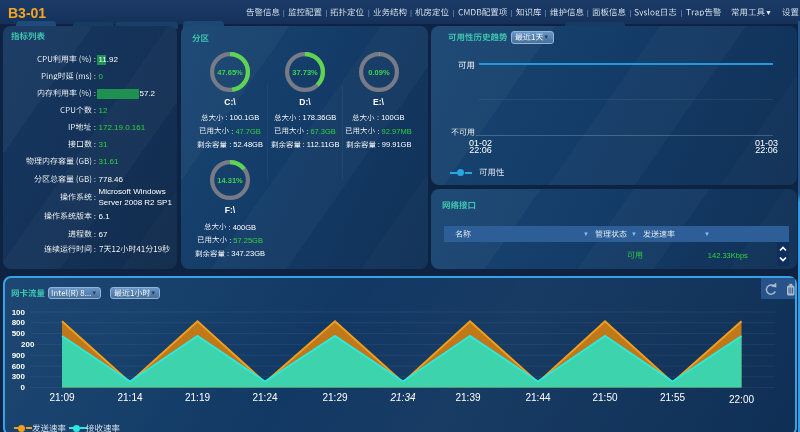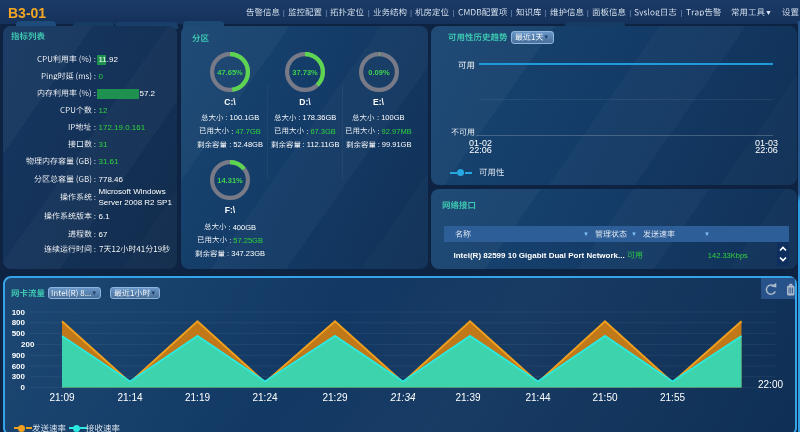--- a/index.html
+++ b/index.html
@@ -307,21 +307,20 @@
       </svg></div>
   <div class="t8" style="left:152px; top:42px; color:#7fc0f0; font-size:6px;">▼</div>
   <div class="t8" id="nh2" style="left:163.5px; top:41px;"><svg style="vertical-align:-1.2px" width="32.0" height="8" viewBox="0 0 4000 1000">
         <path transform="translate(0,860) scale(1,-1)" fill="#eef4fa" d="M211 438V-81H287V-47H771V-79H845V168H287V237H792V438ZM771 12H287V109H771ZM440 623C451 603 462 580 471 559H101V394H174V500H839V394H915V559H548C539 584 522 614 507 637ZM287 380H719V294H287ZM167 844C142 757 98 672 43 616C62 607 93 590 108 580C137 613 164 656 189 703H258C280 666 302 621 311 592L375 614C367 638 350 672 331 703H484V758H214C224 782 233 806 240 830ZM590 842C572 769 537 699 492 651C510 642 541 626 554 616C575 640 595 669 612 702H683C713 665 742 618 755 589L816 616C805 640 784 672 761 702H940V758H638C648 781 656 805 663 829Z M1476 540H1629V411H1476ZM1694 540H1847V411H1694ZM1476 728H1629V601H1476ZM1694 728H1847V601H1694ZM1318 22V-47H1967V22H1700V160H1933V228H1700V346H1919V794H1407V346H1623V228H1395V160H1623V22ZM1035 100 1054 24C1142 53 1257 92 1365 128L1352 201L1242 164V413H1343V483H1242V702H1358V772H1046V702H1170V483H1056V413H1170V141C1119 125 1073 111 1035 100Z M2741 774C2785 719 2836 642 2860 596L2920 634C2896 680 2843 752 2798 806ZM2049 674C2096 615 2152 537 2175 486L2237 528C2212 577 2155 653 2106 709ZM2589 838V605L2588 545H2356V471H2583C2568 306 2512 120 2327 -30C2347 -43 2373 -63 2388 -78C2539 47 2609 197 2640 344C2695 156 2782 6 2918 -78C2930 -59 2955 -30 2973 -16C2816 70 2723 252 2675 471H2951V545H2662L2663 605V838ZM2032 194 2076 130C2127 176 2188 234 2247 290V-78H2321V841H2247V382C2168 309 2086 237 2032 194Z M3381 409C3440 375 3511 323 3543 286L3610 329C3573 367 3503 417 3444 449ZM3270 241V45C3270 -37 3300 -58 3416 -58C3441 -58 3624 -58 3650 -58C3746 -58 3770 -27 3780 99C3759 104 3728 115 3712 128C3706 25 3698 10 3645 10C3604 10 3450 10 3420 10C3355 10 3344 16 3344 45V241ZM3410 265C3467 212 3537 138 3568 90L3630 131C3596 178 3525 249 3467 299ZM3750 235C3800 150 3851 36 3868 -35L3940 -9C3921 62 3868 173 3816 256ZM3154 241C3135 161 3100 59 3054 -6L3122 -40C3166 28 3199 136 3221 219ZM3466 844C3461 795 3455 746 3444 699H3056V629H3424C3377 499 3278 391 3045 333C3061 316 3080 287 3088 269C3347 339 3454 471 3504 629C3579 449 3710 328 3907 274C3918 295 3940 326 3958 343C3778 384 3651 485 3582 629H3948V699H3522C3532 746 3539 794 3544 844Z"></path>
       </svg></div>
   <div class="t8" style="left:200px; top:42px; color:#7fc0f0; font-size:6px;">▼</div>
   <div class="t8" id="nh3" style="left:211.5px; top:41px;"><svg style="vertical-align:-1.2px" width="32.0" height="8" viewBox="0 0 4000 1000">
         <path transform="translate(0,860) scale(1,-1)" fill="#eef4fa" d="M673 790C716 744 773 680 801 642L860 683C832 719 774 781 731 826ZM144 523C154 534 188 540 251 540H391C325 332 214 168 30 57C49 44 76 15 86 -1C216 79 311 181 381 305C421 230 471 165 531 110C445 49 344 7 240 -18C254 -34 272 -62 280 -82C392 -51 498 -5 589 61C680 -6 789 -54 917 -83C928 -62 948 -32 964 -16C842 7 736 50 648 108C735 185 803 285 844 413L793 437L779 433H441C454 467 467 503 477 540H930L931 612H497C513 681 526 753 537 830L453 844C443 762 429 685 411 612H229C257 665 285 732 303 797L223 812C206 735 167 654 156 634C144 612 133 597 119 594C128 576 140 539 144 523ZM588 154C520 212 466 281 427 361H742C706 279 652 211 588 154Z M1410 812C1441 763 1478 696 1495 656L1562 686C1543 724 1504 789 1473 837ZM1078 793C1131 737 1195 659 1225 610L1288 652C1257 700 1191 775 1138 829ZM1788 840C1765 784 1726 707 1691 653H1352V584H1587V468L1586 439H1319V369H1578C1558 282 1499 188 1325 117C1342 103 1366 76 1376 60C1524 127 1597 211 1632 295C1715 217 1807 125 1855 67L1909 119C1853 182 1742 285 1654 366V369H1946V439H1662L1663 467V584H1916V653H1768C1800 702 1835 762 1864 815ZM1248 501H1049V431H1176V117C1131 101 1079 53 1025 -9L1080 -81C1127 -11 1173 52 1204 52C1225 52 1260 16 1302 -12C1374 -58 1459 -68 1590 -68C1691 -68 1878 -62 1949 -58C1950 -34 1963 5 1972 26C1871 15 1716 6 1593 6C1475 6 1387 13 1320 55C1288 75 1266 94 1248 106Z M2068 760C2124 708 2192 634 2223 587L2283 632C2250 679 2181 750 2125 799ZM2266 483H2048V413H2194V100C2148 84 2095 42 2042 -9L2089 -72C2142 -10 2194 43 2231 43C2254 43 2285 14 2327 -11C2397 -50 2482 -61 2600 -61C2695 -61 2869 -55 2941 -50C2942 -29 2954 5 2962 24C2865 14 2717 7 2602 7C2494 7 2408 13 2344 50C2309 69 2286 87 2266 97ZM2428 528H2587V400H2428ZM2660 528H2827V400H2660ZM2587 839V736H2318V671H2587V588H2358V340H2554C2496 255 2398 174 2306 135C2322 121 2344 96 2355 78C2437 121 2525 198 2587 283V49H2660V281C2744 220 2833 147 2880 95L2928 145C2875 201 2773 279 2684 340H2899V588H2660V671H2945V736H2660V839Z M3829 643C3794 603 3732 548 3687 515L3742 478C3788 510 3846 558 3892 605ZM3056 337 3094 277C3160 309 3242 353 3319 394L3304 451C3213 407 3118 363 3056 337ZM3085 599C3139 565 3205 515 3236 481L3290 527C3256 561 3190 609 3136 640ZM3677 408C3746 366 3832 306 3874 266L3930 311C3886 351 3797 410 3730 448ZM3051 202V132H3460V-80H3540V132H3950V202H3540V284H3460V202ZM3435 828C3450 805 3468 776 3481 750H3071V681H3438C3408 633 3374 592 3361 579C3346 561 3331 550 3317 547C3324 530 3334 498 3338 483C3353 489 3375 494 3490 503C3442 454 3399 415 3379 399C3345 371 3319 352 3297 349C3305 330 3315 297 3318 284C3339 293 3374 298 3636 324C3648 304 3658 286 3664 270L3724 297C3703 343 3652 415 3607 466L3551 443C3568 424 3585 401 3600 379L3423 364C3511 434 3599 522 3679 615L3618 650C3597 622 3573 594 3550 567L3421 560C3454 595 3487 637 3516 681H3941V750H3569C3555 779 3531 818 3508 847Z"></path>
       </svg></div>
   <div class="t8" style="left:273px; top:42px; color:#7fc0f0; font-size:6px;">▼</div>
-  <div class="t8" style="left:22.5px; top:61.5px; font-weight:bold;">Intel(R) 82599 10 Gigabit Dual Port Network...</div>
   <div class="t8" id="nv1" style="left:195.8px; top:61.5px;"><svg style="vertical-align:-1.2px" width="16.0" height="8" viewBox="0 0 2000 1000">
         <path transform="translate(0,860) scale(1,-1)" fill="#2fd33f" d="M56 769V694H747V29C747 8 740 2 718 0C694 0 612 -1 532 3C544 -19 558 -56 563 -78C662 -78 732 -78 772 -65C811 -52 825 -26 825 28V694H948V769ZM231 475H494V245H231ZM158 547V93H231V173H568V547Z M1153 770V407C1153 266 1143 89 1032 -36C1049 -45 1079 -70 1090 -85C1167 0 1201 115 1216 227H1467V-71H1543V227H1813V22C1813 4 1806 -2 1786 -3C1767 -4 1699 -5 1629 -2C1639 -22 1651 -55 1655 -74C1749 -75 1807 -74 1841 -62C1875 -50 1887 -27 1887 22V770ZM1227 698H1467V537H1227ZM1813 698V537H1543V698ZM1227 466H1467V298H1223C1226 336 1227 373 1227 407ZM1813 466V298H1543V466Z"></path>
       </svg></div>
   <div class="t8 green" style="left:276.8px; top:61.8px; font-size:7.5px;">142.33Kbps</div>
   <div class="abs" style="left:346px; top:53px; width:12px; height:24px; background:#0e2f5e;">
     <svg width="12" height="24">
         <path d="M3 8.5 L6 5.5 L9 8.5" fill="none" stroke="#fff" stroke-width="1.7"></path>
         <path d="M3 15.5 L6 18.5 L9 15.5" fill="none" stroke="#fff" stroke-width="1.7"></path>
       </svg>
   </div>
@@ -379,21 +378,21 @@
       <div class="xlab" style="left:39.0px; top:113.5px;">21:09</div>
       <div class="xlab" style="left:107.0px; top:113.5px;">21:14</div>
       <div class="xlab" style="left:174.5px; top:113.5px;">21:19</div>
       <div class="xlab" style="left:242.0px; top:113.5px;">21:24</div>
       <div class="xlab" style="left:312.0px; top:113.5px;">21:29</div>
       <div class="xlab" style="left:380.0px; top:113.5px;font-style:italic;">21:34</div>
       <div class="xlab" style="left:445px; top:113.5px;">21:39</div>
       <div class="xlab" style="left:515.0px; top:113.5px;">21:44</div>
       <div class="xlab" style="left:582.0px; top:113.5px;">21:50</div>
       <div class="xlab" style="left:649.5px; top:113.5px;">21:55</div>
-      <div class="xlab" style="left:718.5px; top:101px;margin-left:29px;">22:00</div>
+      <div class="xlab" style="left:718.5px; top:116px;">22:00</div>
     </div>
   <div id="legend">
  <div class="abs" style="left:9.2px; top:149px; width:6.5px; height:2px; background:#f0a01e;"></div>
  <div class="abs" style="left:13px; top:146.5px; width:7px; height:7px; border-radius:50%; background:#f0a01e;"></div>
  <div class="abs" style="left:20.5px; top:149px; width:6.5px; height:2px; background:#f0a01e;"></div>
  <div class="t85" style="left:27.3px; top:145px;"><svg style="vertical-align:-1.3px" width="34.0" height="8.5" viewBox="0 0 4000 1000">
           <path transform="translate(0,860) scale(1,-1)" fill="#e6edf5" d="M673 790C716 744 773 680 801 642L860 683C832 719 774 781 731 826ZM144 523C154 534 188 540 251 540H391C325 332 214 168 30 57C49 44 76 15 86 -1C216 79 311 181 381 305C421 230 471 165 531 110C445 49 344 7 240 -18C254 -34 272 -62 280 -82C392 -51 498 -5 589 61C680 -6 789 -54 917 -83C928 -62 948 -32 964 -16C842 7 736 50 648 108C735 185 803 285 844 413L793 437L779 433H441C454 467 467 503 477 540H930L931 612H497C513 681 526 753 537 830L453 844C443 762 429 685 411 612H229C257 665 285 732 303 797L223 812C206 735 167 654 156 634C144 612 133 597 119 594C128 576 140 539 144 523ZM588 154C520 212 466 281 427 361H742C706 279 652 211 588 154Z M1410 812C1441 763 1478 696 1495 656L1562 686C1543 724 1504 789 1473 837ZM1078 793C1131 737 1195 659 1225 610L1288 652C1257 700 1191 775 1138 829ZM1788 840C1765 784 1726 707 1691 653H1352V584H1587V468L1586 439H1319V369H1578C1558 282 1499 188 1325 117C1342 103 1366 76 1376 60C1524 127 1597 211 1632 295C1715 217 1807 125 1855 67L1909 119C1853 182 1742 285 1654 366V369H1946V439H1662L1663 467V584H1916V653H1768C1800 702 1835 762 1864 815ZM1248 501H1049V431H1176V117C1131 101 1079 53 1025 -9L1080 -81C1127 -11 1173 52 1204 52C1225 52 1260 16 1302 -12C1374 -58 1459 -68 1590 -68C1691 -68 1878 -62 1949 -58C1950 -34 1963 5 1972 26C1871 15 1716 6 1593 6C1475 6 1387 13 1320 55C1288 75 1266 94 1248 106Z M2068 760C2124 708 2192 634 2223 587L2283 632C2250 679 2181 750 2125 799ZM2266 483H2048V413H2194V100C2148 84 2095 42 2042 -9L2089 -72C2142 -10 2194 43 2231 43C2254 43 2285 14 2327 -11C2397 -50 2482 -61 2600 -61C2695 -61 2869 -55 2941 -50C2942 -29 2954 5 2962 24C2865 14 2717 7 2602 7C2494 7 2408 13 2344 50C2309 69 2286 87 2266 97ZM2428 528H2587V400H2428ZM2660 528H2827V400H2660ZM2587 839V736H2318V671H2587V588H2358V340H2554C2496 255 2398 174 2306 135C2322 121 2344 96 2355 78C2437 121 2525 198 2587 283V49H2660V281C2744 220 2833 147 2880 95L2928 145C2875 201 2773 279 2684 340H2899V588H2660V671H2945V736H2660V839Z M3829 643C3794 603 3732 548 3687 515L3742 478C3788 510 3846 558 3892 605ZM3056 337 3094 277C3160 309 3242 353 3319 394L3304 451C3213 407 3118 363 3056 337ZM3085 599C3139 565 3205 515 3236 481L3290 527C3256 561 3190 609 3136 640ZM3677 408C3746 366 3832 306 3874 266L3930 311C3886 351 3797 410 3730 448ZM3051 202V132H3460V-80H3540V132H3950V202H3540V284H3460V202ZM3435 828C3450 805 3468 776 3481 750H3071V681H3438C3408 633 3374 592 3361 579C3346 561 3331 550 3317 547C3324 530 3334 498 3338 483C3353 489 3375 494 3490 503C3442 454 3399 415 3379 399C3345 371 3319 352 3297 349C3305 330 3315 297 3318 284C3339 293 3374 298 3636 324C3648 304 3658 286 3664 270L3724 297C3703 343 3652 415 3607 466L3551 443C3568 424 3585 401 3600 379L3423 364C3511 434 3599 522 3679 615L3618 650C3597 622 3573 594 3550 567L3421 560C3454 595 3487 637 3516 681H3941V750H3569C3555 779 3531 818 3508 847Z"></path>
         </svg></div>
  <div class="abs" style="left:64px; top:149px; width:6.5px; height:2px; background:#2be9e0;"></div>
  <div class="abs" style="left:67.8px; top:146.5px; width:7px; height:7px; border-radius:50%; background:#2be9e0;"></div>

